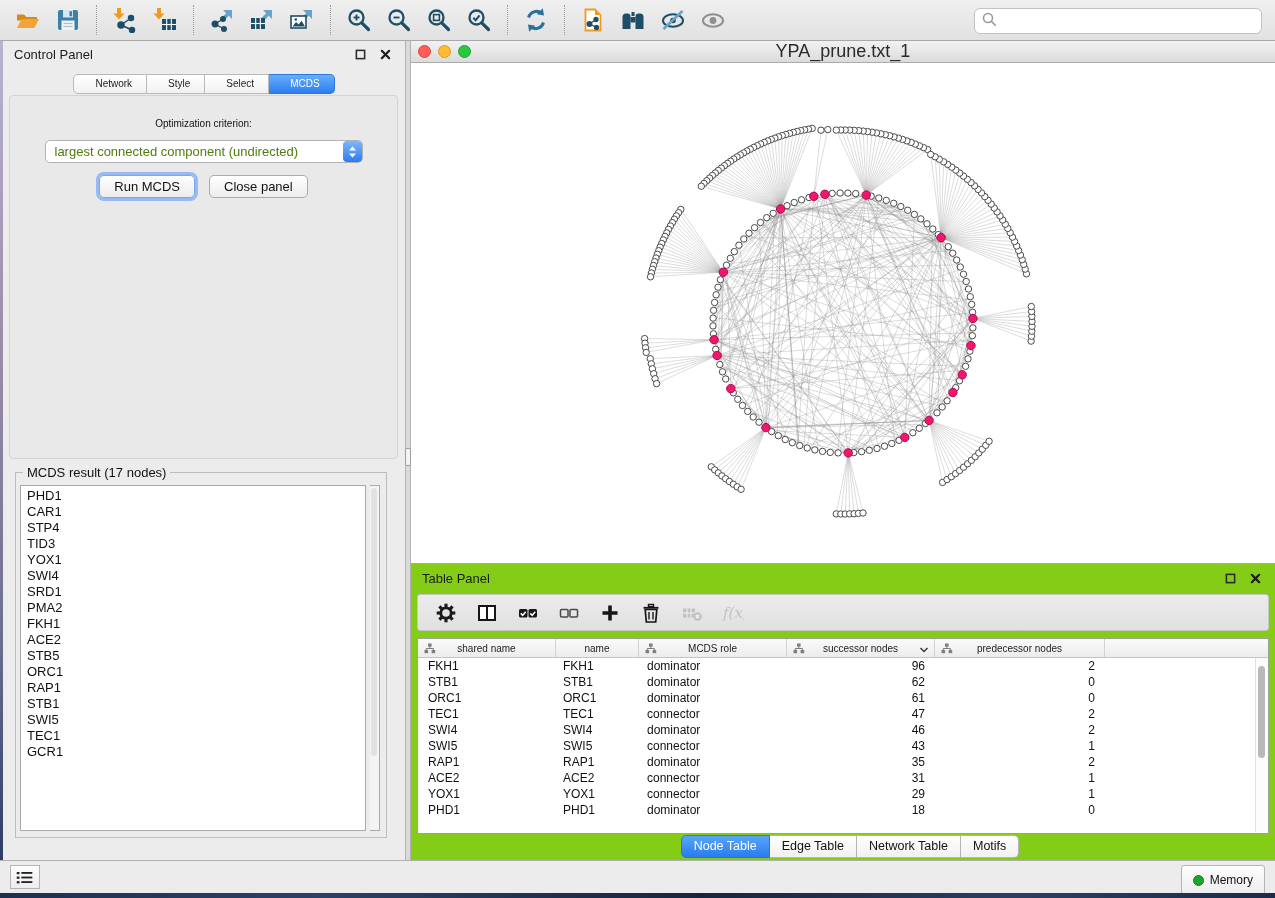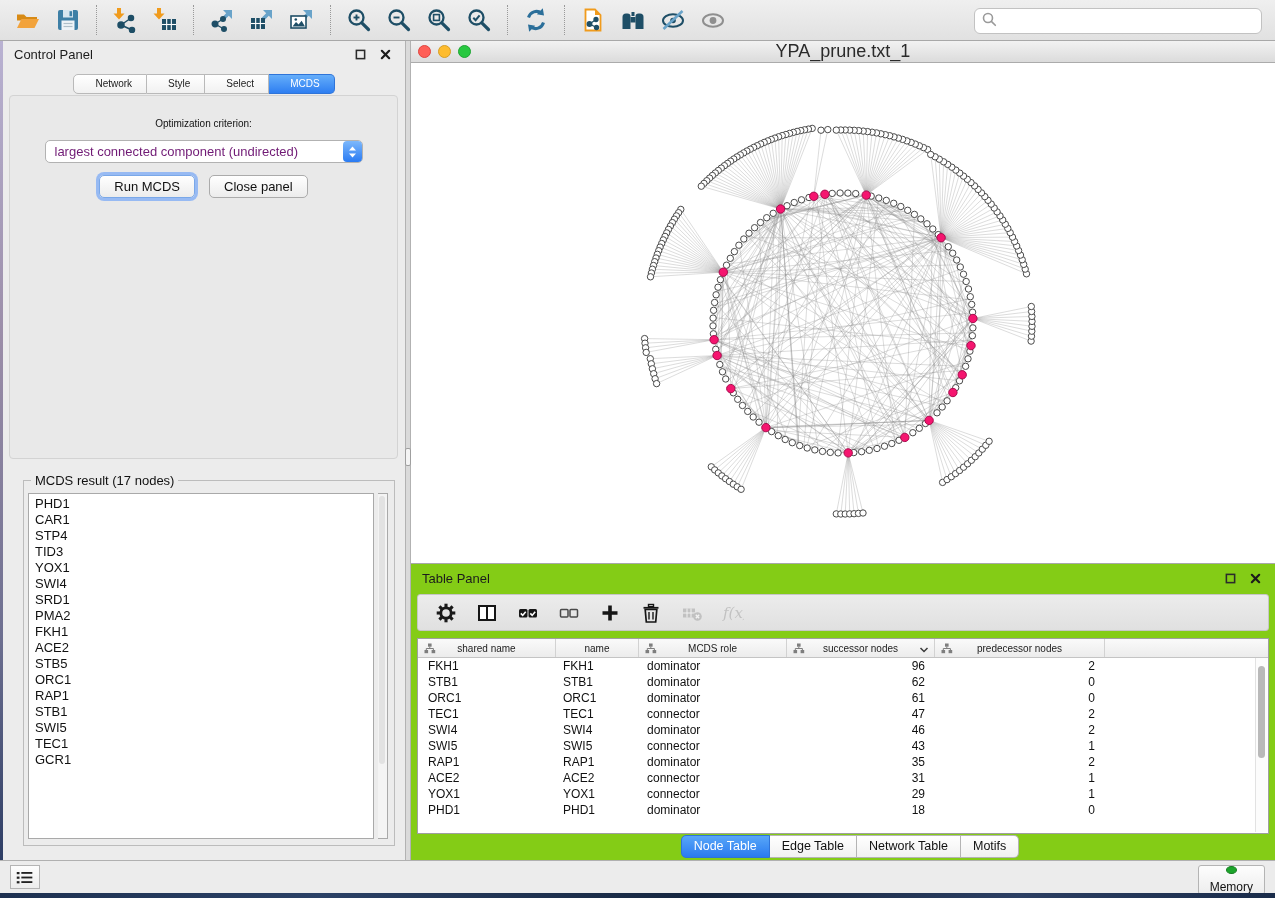--- a/index.html
+++ b/index.html
@@ -22,27 +22,27 @@
   .panel-header{height:27px;display:flex;align-items:center;padding:0 11px;font-size:13px;color:#1c1c1c;}
   .ph-spacer{flex:1;}
   .mini-btn{width:18px;height:16px;display:flex;align-items:center;justify-content:center;margin-left:7px;}
   #cp-tabs{position:absolute;left:0;top:33px;width:100%;display:flex;justify-content:center;}
   .seg-tab{font-size:10px;padding:3px 14px 4px 21px;background:linear-gradient(#fff,#f1f1f1);border:1px solid #b9b9b9;border-left:none;color:#1c1c1c;cursor:default;}
   .seg-tab.first{border-left:1px solid #b9b9b9;border-radius:5px 0 0 5px;}
   .seg-tab.last{border-radius:0 5px 5px 0;}
   .seg-tab.active{background:linear-gradient(#65aefa,#2e7ef1);color:#fff;border-color:#2f74d8;}
   #cp-content{position:absolute;left:6px;top:54px;width:389px;height:364px;background:#e9e9e9;border:1px solid #d3d3d3;border-radius:4px;box-sizing:border-box;display:flex;flex-direction:column;align-items:center;}
   #opt-label{margin-top:22px;font-size:10px;color:#111;}
-  #criterion-select{margin-top:11px;width:318px;height:23px;background:#fff;border:1px solid #b2b2b2;border-radius:5px;display:flex;align-items:center;box-sizing:border-box;padding-left:9px;font-size:13px;color:#701a75;}
+  #criterion-select{margin-top:11px;width:318px;height:23px;background:#fff;border:1px solid #b2b2b2;border-radius:5px;display:flex;align-items:center;box-sizing:border-box;padding-left:9px;font-size:13px;color:#4d7c0f;}
   .sel-text{flex:1;}
   .stepper{width:19px;height:21px;margin-right:0px;border-radius:4px;background:linear-gradient(#7db8fb,#2a7bf3);display:flex;align-items:center;justify-content:center;}
   #cp-buttons{margin-top:12px;display:flex;gap:14px;}
   .mac-btn{font:13px "Liberation Sans",sans-serif;height:23px;padding:0 14px;background:linear-gradient(#ffffff,#ececec);border:1px solid #ababab;border-radius:5px;color:#111;}
   #run-btn{box-shadow:0 0 0 3px rgba(96,155,250,.6);border-color:#7aa8e8;}
-  #result-box{position:absolute;left:12px;top:424px;width:372px;height:373px;border:1px solid #bcbcbc;margin:8px;padding:0;background:#ececec;box-sizing:border-box;}
+  #result-box{position:absolute;left:12px;top:424px;width:372px;height:373px;border:1px solid #bcbcbc;margin:0;padding:0;background:#ececec;box-sizing:border-box;}
   #result-box legend{font-size:13px;color:#111;margin-left:7px;padding:0 4px;}
   #result-list{position:absolute;left:4px;top:5px;width:346px;bottom:6px;background:#fff;border:1px solid #a9a9a9;font-size:13px;line-height:16px;padding:2px 0 0 6px;box-sizing:border-box;overflow:hidden;}
   .mcds-item{height:16px;color:#111;}
   #result-scroll{position:absolute;right:6px;top:5px;width:10px;bottom:6px;background:#f4f4f4;border:1px solid #a9a9a9;border-left:none;box-sizing:border-box;}
   #result-thumb{position:absolute;left:1px;top:2px;width:6px;height:78%;background:#e2e2e2;border-radius:3px;}
 
   
   #vsplitter{position:absolute;left:405px;top:41px;width:6px;height:819px;background:#dadada;border-left:1px solid #b2b2b2;border-right:1px solid #b2b2b2;box-sizing:border-box;}
   #vsplit-handle{position:absolute;left:-1px;top:407px;width:6px;height:18px;background:#f4f4f4;border:1px solid #9f9f9f;border-radius:2px;box-sizing:border-box;}
 
@@ -77,21 +77,21 @@
   #bottom-tabs{position:absolute;left:7px;top:271px;width:100%;display:flex;justify-content:center;}
   .btab{font-size:12.5px;padding:3px 12px 4px 12px;background:linear-gradient(#fff,#f1f1f1);border:1px solid #b4b4b4;color:#111;cursor:default;}
   .btab.first{border-radius:5px 0 0 5px;}
   .btab.last{border-radius:0 5px 5px 0;}
   .btab + .btab{border-left:none;}
   .btab.active{background:linear-gradient(#58a6f8,#2a7bf0);color:#fff;border-color:#2f74d8;}
 
   
   #status-bar{position:absolute;left:0;top:860px;width:1275px;height:33px;background:#ececec;border-top:1px solid #b0b0b0;box-sizing:border-box;}
   #menu-btn{position:absolute;left:10px;top:4px;width:30px;height:24px;background:linear-gradient(#fdfdfd,#ededed);border:1px solid #b4b4b4;display:flex;align-items:center;justify-content:center;box-sizing:border-box;}
-  #memory-btn{position:absolute;right:10px;top:4px;height:30px;background:linear-gradient(#fdfdfd,#ededed);border:1px solid #b4b4b4;border-radius:3px;display:flex;align-items:center;gap:6px;padding:0 11px;font-size:12px;color:#111;box-sizing:border-box;flex-direction:column;}
+  #memory-btn{position:absolute;right:10px;top:4px;height:30px;background:linear-gradient(#fdfdfd,#ededed);border:1px solid #b4b4b4;border-radius:3px;display:flex;align-items:center;gap:6px;padding:0 11px;font-size:12px;color:#111;box-sizing:border-box;}
   .mem-dot{width:11px;height:11px;border-radius:50%;background:#1ca52b;border:1px solid #157d20;box-sizing:border-box;}
 </style>
 </head>
 <body>
 
 <div id="screen">
 
   <div id="toolbar">
       <div class="tb-btn">
         <svg width="26" height="26" viewBox="0 0 26 26">

